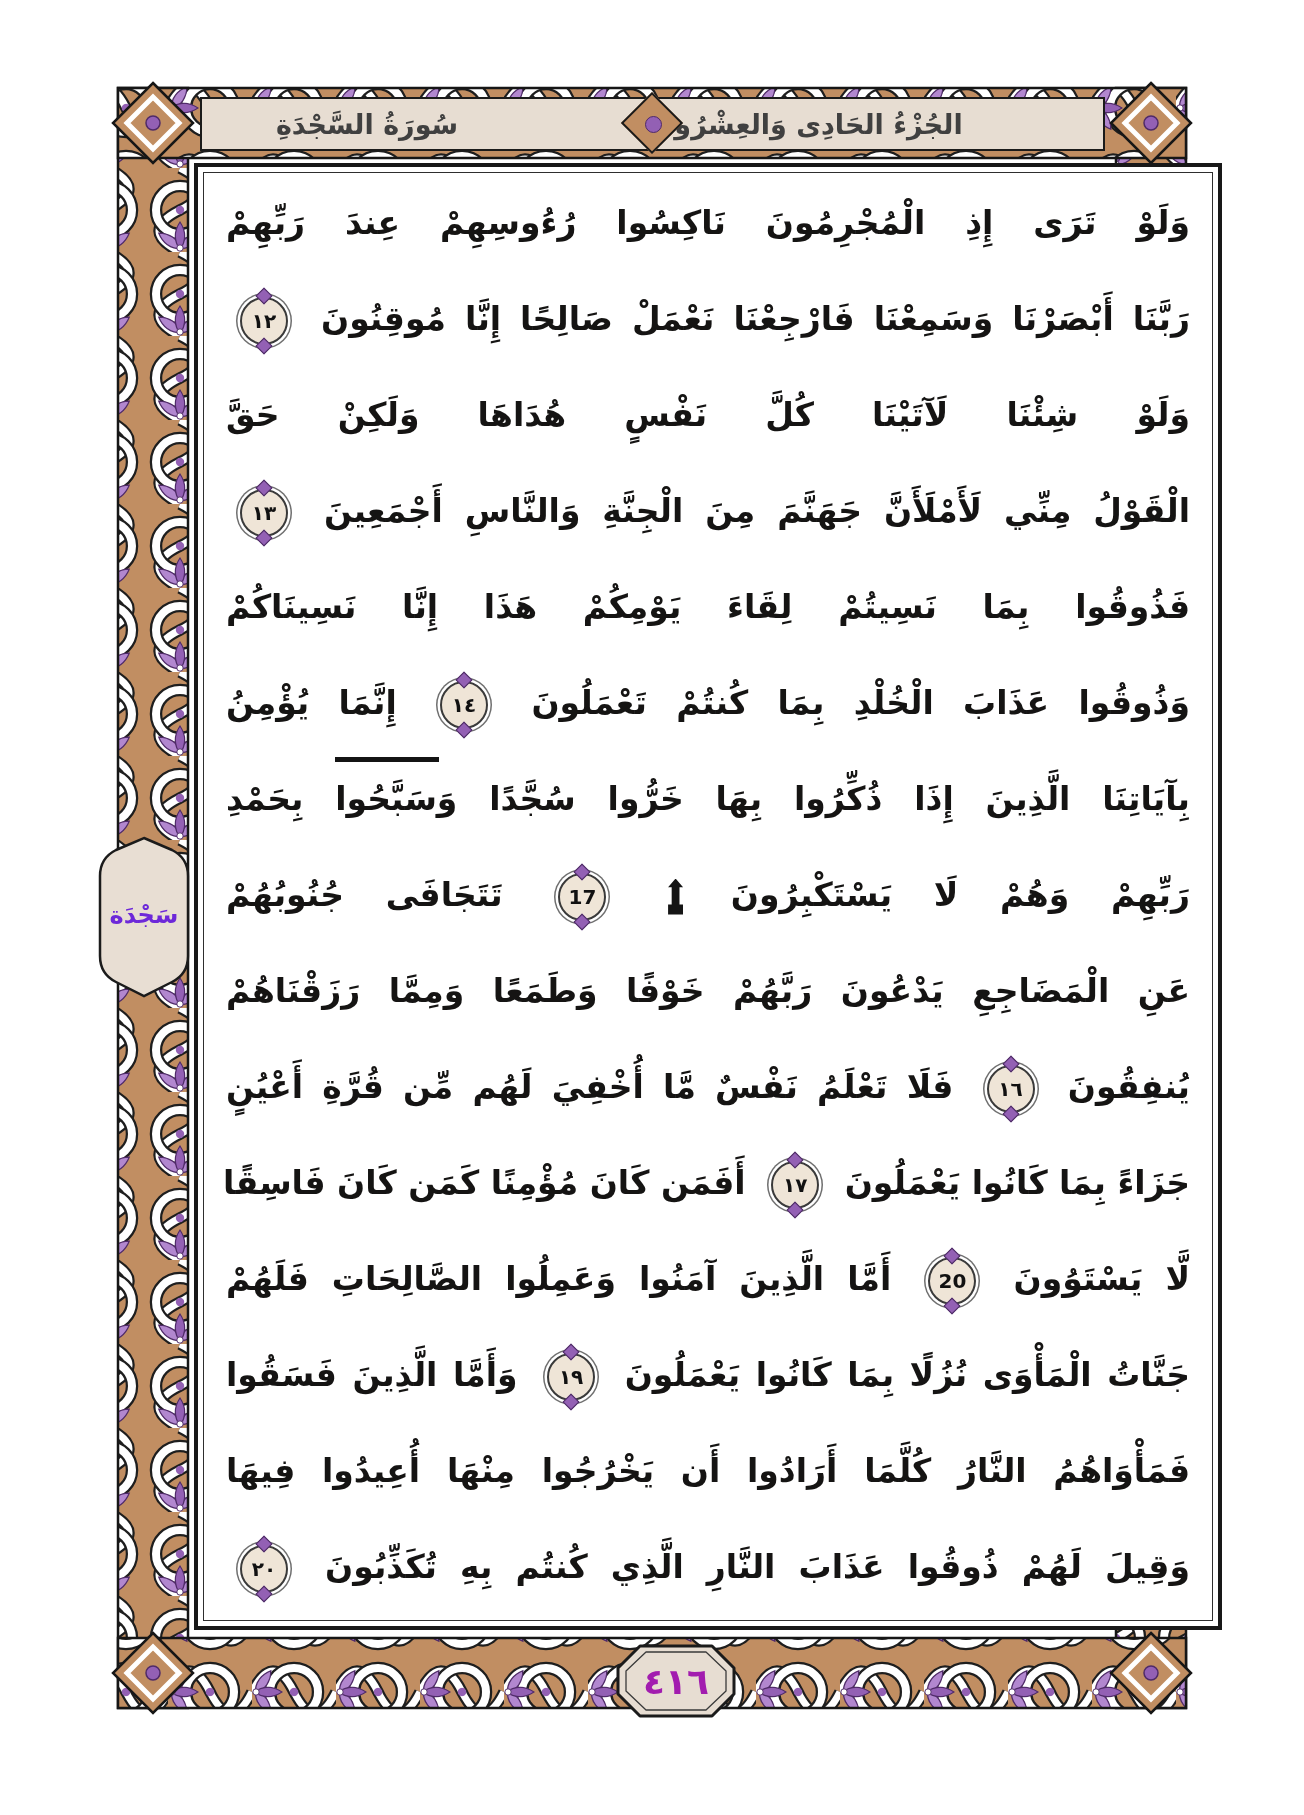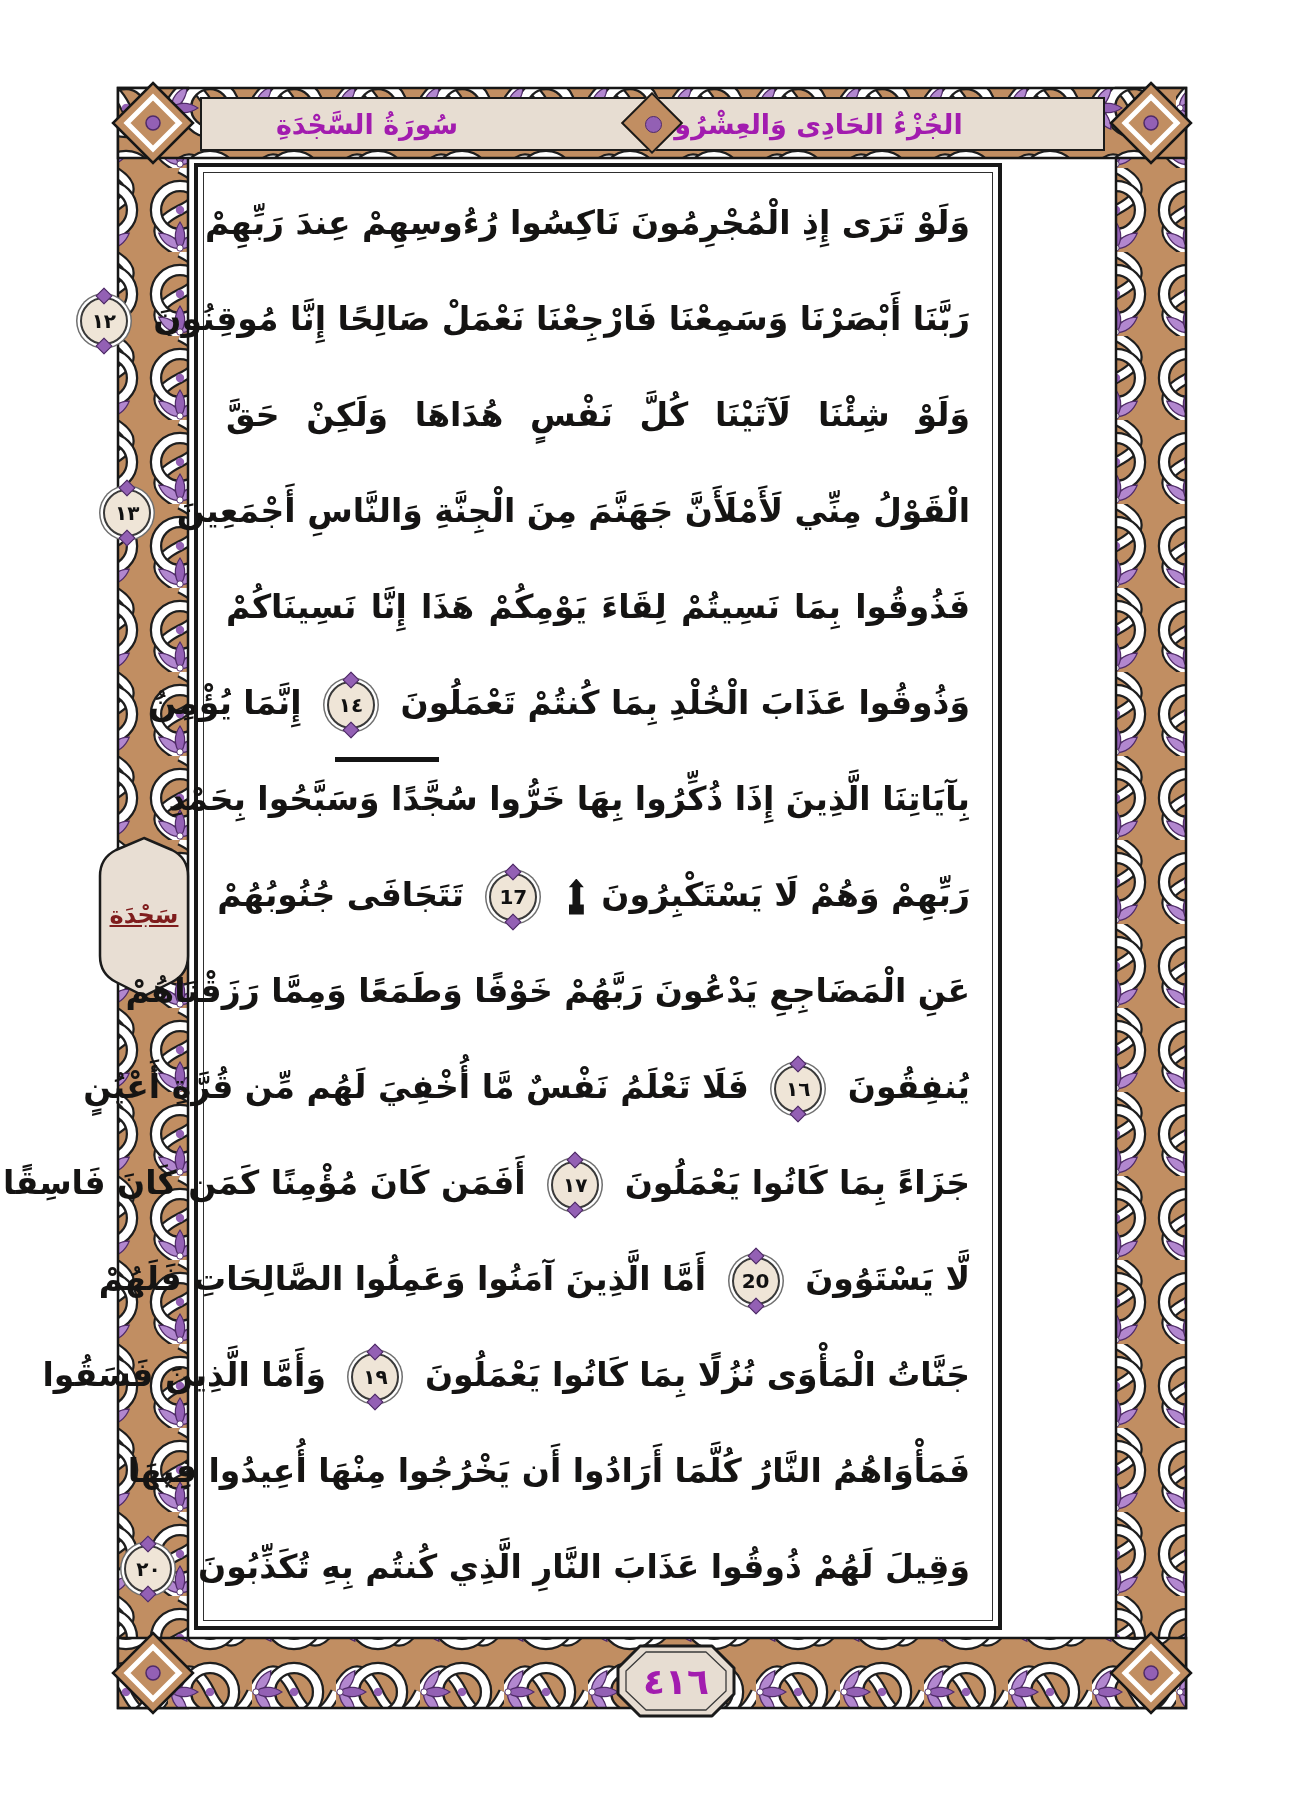--- a/index.html
+++ b/index.html
@@ -4,30 +4,30 @@
 <style>
   html,body{margin:0;padding:0;background:#ffffff;}
   body{font-family:"DejaVu Sans",sans-serif;}
   .page{position:relative;width:1304px;height:1815px;margin:0 auto;background:#fff;overflow:hidden;}
   .frame-svg{position:absolute;left:0;top:0;z-index:1;}
 
   
   .header-band{position:absolute;left:200px;top:97px;width:905px;height:54px;
     background:#e7ddd2;border:2.5px solid #1b1b1b;z-index:2;box-sizing:border-box;}
   .band-text{position:absolute;top:0;height:100%;display:flex;align-items:center;justify-content:center;
-    font-size:27px;font-weight:bold;color:#a21caf;white-space:nowrap;}
+    font-size:27px;font-weight:bold;color:#404040;white-space:nowrap;}
   .surah-title{left:40px;width:250px;}
   .juz-title{left:420px;width:370px;}
   .center-ornament{position:absolute;left:630px;top:101px;width:44px;height:44px;background:#c18e62;
     border:2.5px solid #1b1b1b;transform:rotate(45deg);z-index:3;box-sizing:border-box;}
   .center-ornament-dot{position:absolute;left:645px;top:116px;width:15px;height:15px;border-radius:50%;
     background:#9360b4;border:1.5px solid #4f2a68;z-index:4;}
 
   
-  .text-frame{position:absolute;left:194px;top:163px;width:808px;height:1467px;
+  .text-frame{position:absolute;left:194px;top:163px;width:1028px;height:1467px;
     border:4.5px solid #181818;background:#fff;z-index:2;box-sizing:border-box;}
   .text-inner{position:absolute;inset:5px;border:1.8px solid #2e2e2e;padding:2px 22px;box-sizing:border-box;}
 
   .quran-line{height:96px;line-height:96px;direction:rtl;text-align:justify;text-align-last:justify;
     font-size:33px;font-weight:bold;color:#151413;white-space:nowrap;}
   .words{display:inline;}
 
   .medallion{display:inline-flex;align-items:center;justify-content:center;width:44px;height:44px;
     border-radius:50%;background:#efe5d7;border:2px solid #3a3a3a;box-shadow:0 0 0 2.5px #ffffff,0 0 0 4px #6f6f6f;
     position:relative;vertical-align:middle;margin:0 14px;}
@@ -36,21 +36,21 @@
   .medallion::before{top:-9px;}
   .medallion::after{bottom:-9px;}
   .vnum{font-size:20px;line-height:1;font-weight:bold;color:#111;}
 
   .sajdah-sign{display:inline-block;width:15px;height:36px;background:#151515;vertical-align:middle;margin:0 6px;
     clip-path:polygon(50% 0,100% 24%,76% 24%,76% 72%,100% 72%,100% 100%,0 100%,0 72%,24% 72%,24% 24%,0 24%);}
 
   .sajdah-underline{position:absolute;left:335px;top:757px;width:104px;height:4.5px;background:#141414;z-index:3;}
 
   .sajdah-tab-label{position:absolute;left:100px;top:870px;width:88px;height:90px;z-index:3;
-    display:flex;align-items:center;justify-content:center;font-size:24px;font-weight:bold;color:#7f1d1d;text-decoration:underline;}
+    display:flex;align-items:center;justify-content:center;font-size:24px;font-weight:bold;color:#6d28d9;}
 
   .page-number-badge{position:absolute;left:618px;top:1650px;width:116px;height:62px;z-index:3;
     display:flex;align-items:center;justify-content:center;font-size:36px;font-weight:bold;color:#a21caf;}
 </style>
 </head>
 <body>
 
 <div class="page">
 
   <svg class="frame-svg" width="1304" height="1815" viewBox="0 0 1304 1815" aria-hidden="true">

